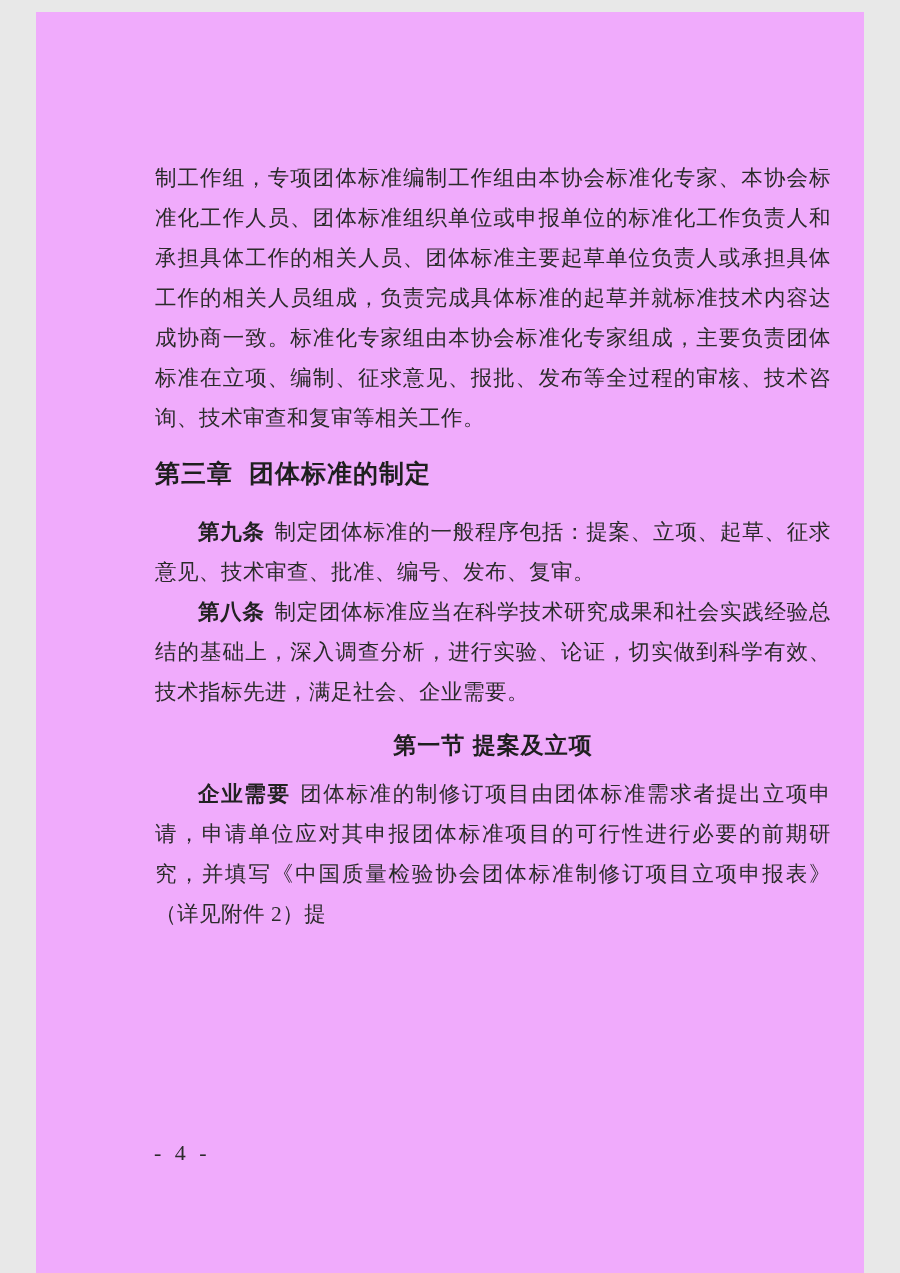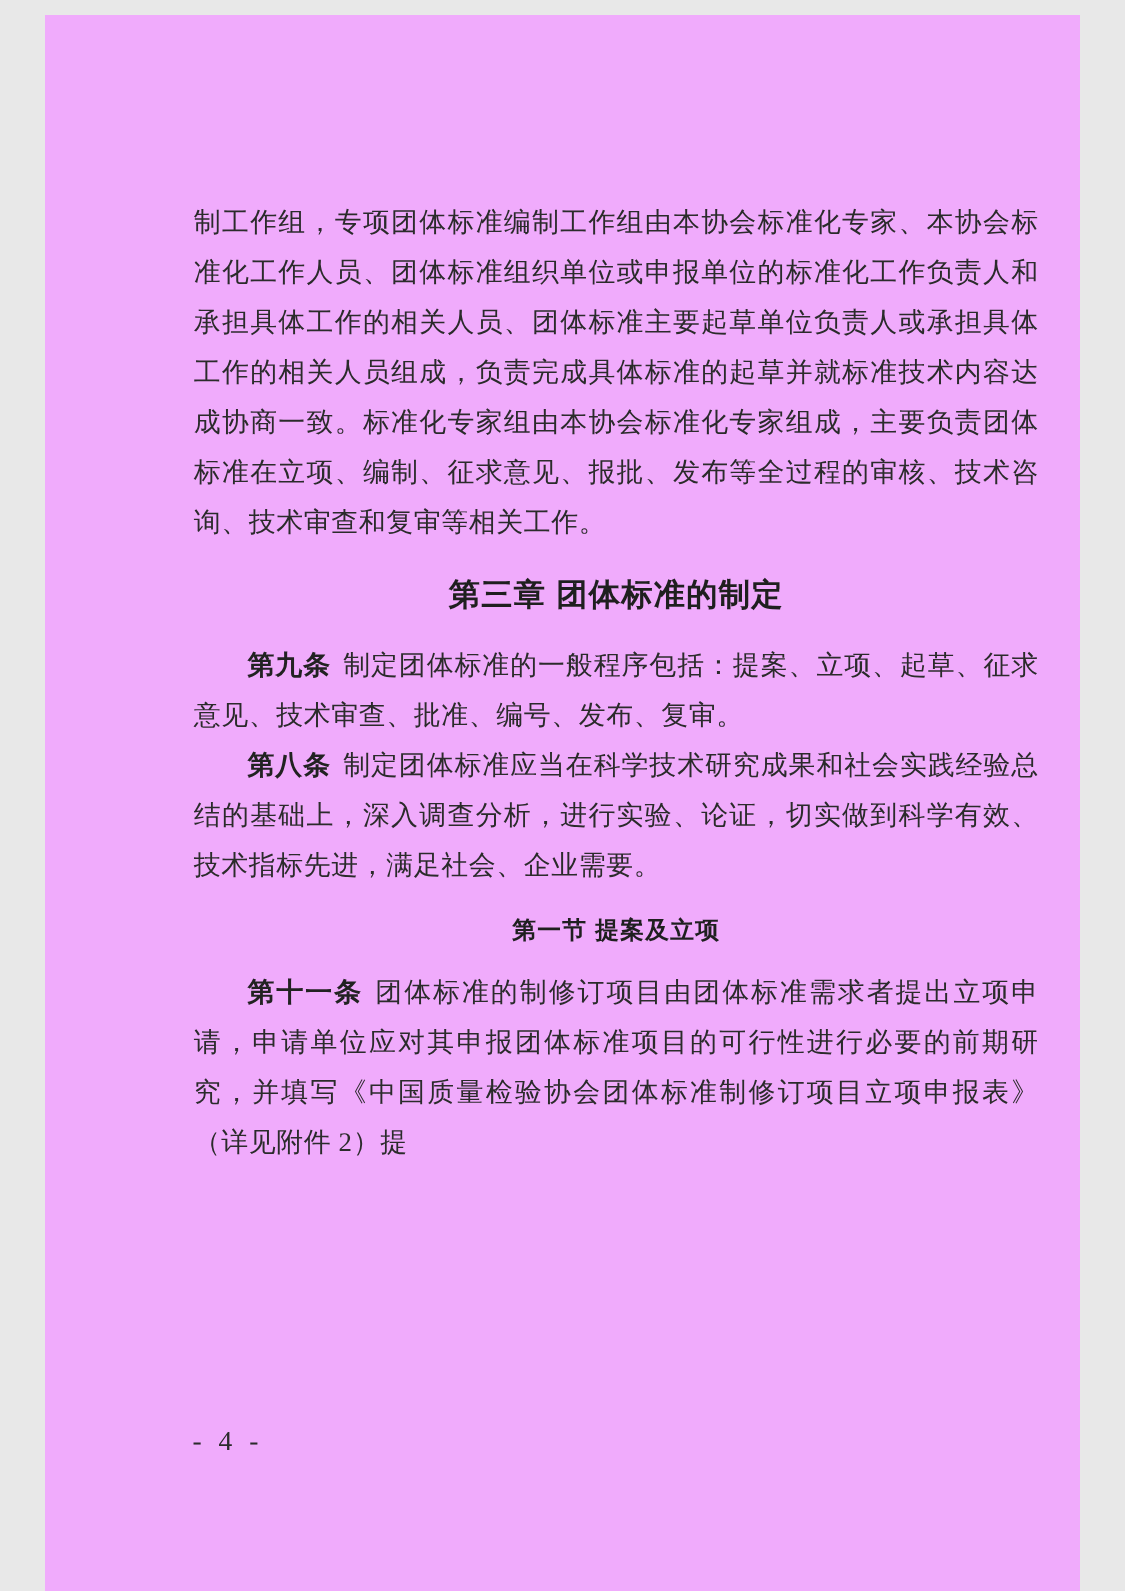--- a/index.html
+++ b/index.html
@@ -36,33 +36,32 @@
     text-indent: 2em;
   }
   .lead {
     font-weight: bold;
     font-family: "Liberation Sans", "DejaVu Sans", sans-serif;
     margin-right: 0.45em;
     color: #222;
   }
   .chapter-heading {
     margin: 18px 0 16px 0;
-    font-family: Liberation Sans, sans-serif;
+    font-family: Liberation Mono, monospace;
     font-weight: bold;
     font-size: 25px;
     line-height: 40px;
-    text-align: center;
     color: #1f1f1f;
     letter-spacing: 1px;
   }
   .section-heading {
     margin: 14px 0 10px 0;
     font-family: "Liberation Sans", "DejaVu Sans", sans-serif;
     font-weight: bold;
-    font-size: 19px;
+    font-size: 23px;
     line-height: 38px;
     text-align: center;
     color: #1f1f1f;
     letter-spacing: 1px;
   }
   .page-number {
     position: absolute;
     left: 118px;
     top: 1128px;
     font-size: 22px;
@@ -86,19 +85,19 @@
     </p>
 
     <p class="para indent">
       <span class="lead">第八条</span><span>制定团体标准应当在科学技术研究成果和社会实践经验总结的基础上，深入调查分析，进行实验、论证，切实做到科学有效、技术指标先进，满足社会、企业需要。</span>
     </p>
 
 
     <h3 class="section-heading">第一节  提案及立项</h3>
 
     <p class="para indent">
-      <span class="lead">第十一条</span><span>团体标准的制修订项目由团体标准需求者提出立项申请，申请单位应对其申报团体标准项目的可行性进行必要的前期研究，并填写《中国质量检验协会团体标准制修订项目立项申报表》（详见附件 2）提</span>
+      <span class="lead">企业需要</span><span>团体标准的制修订项目由团体标准需求者提出立项申请，申请单位应对其申报团体标准项目的可行性进行必要的前期研究，并填写《中国质量检验协会团体标准制修订项目立项申报表》（详见附件 2）提</span>
     </p>
 
   </div>
 
   <div class="page-number">- 4 -</div>
 </div>
 
 </body></html>

